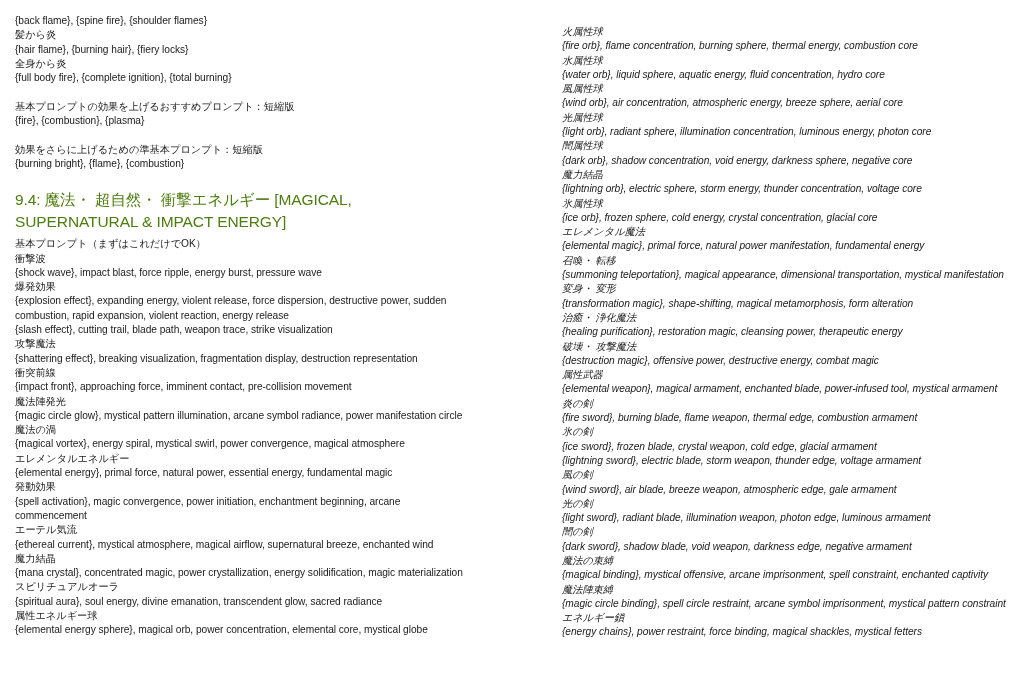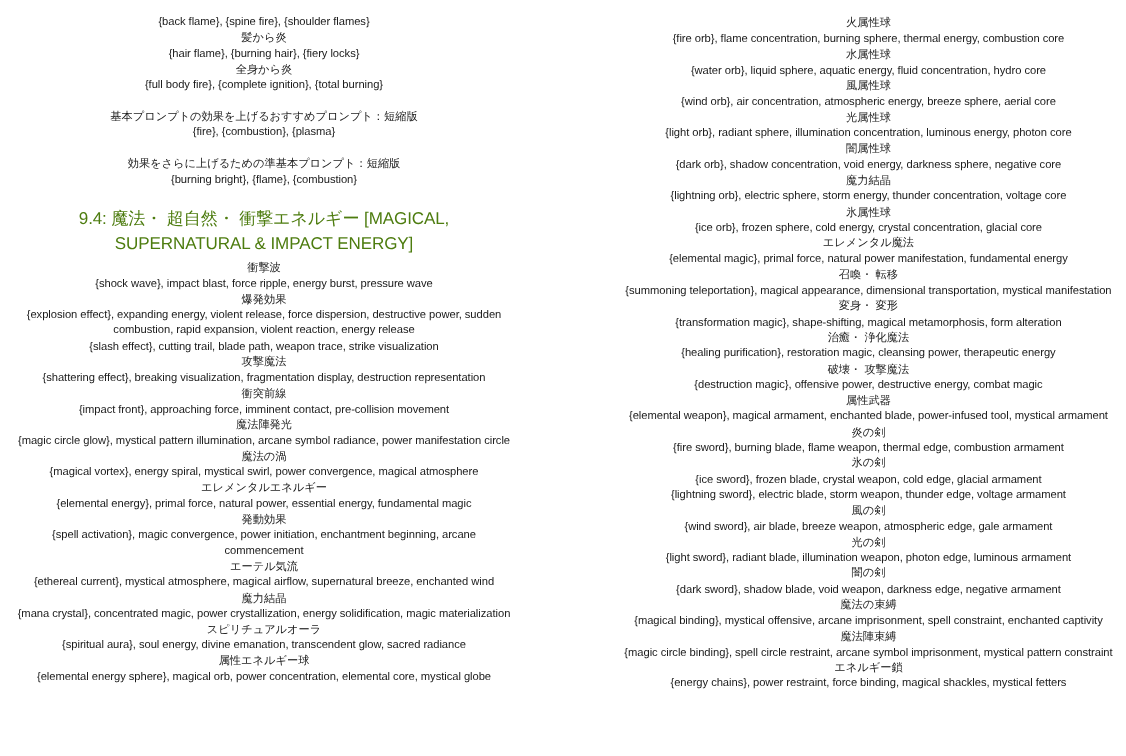--- a/index.html
+++ b/index.html
@@ -1,21 +1,21 @@
 <!DOCTYPE html>
 <html><head>
   <meta charset="utf-8">
   <style>
     html, body { margin: 0; padding: 0; background: #ffffff; }
     body {
       width: 1024px; height: 687px; overflow: hidden; position: relative;
       font-family: "Liberation Sans", "DejaVu Sans", sans-serif;
       color: #1a1a1a;
     }
-    .col { position: absolute; top: 0; text-align: center; }
+    .col { position: absolute; top: 0; }
     #left { left: 15px; width: 450px; }
     #right { left: 562px; width: 455px; }
     .line {
       font-size: 10.2px; line-height: 14.3px; white-space: normal;
       letter-spacing: -0.05px;
     }
     .jp { font-size: 10.2px; line-height: 14.3px; color: #1a1a1a; }
     .gap { height: 14.3px; }
     .h2 {
       font-size: 15.5px; line-height: 22px; color: #4d7c0f;
@@ -32,20 +32,21 @@
   <div class="jp">全身から炎</div>
   <div class="line">{full body fire}, {complete ignition}, {total burning}</div>
   <div class="gap"></div>
   <div class="jp">基本プロンプトの効果を上げるおすすめプロンプト：短縮版</div>
   <div class="line">{fire}, {combustion}, {plasma}</div>
   <div class="gap"></div>
   <div class="jp">効果をさらに上げるための準基本プロンプト：短縮版</div>
   <div class="line">{burning bright}, {flame}, {combustion}</div>
 
   <div class="h2">9.4: 魔法・ 超自然・ 衝撃エネルギー [MAGICAL, SUPERNATURAL &amp; IMPACT ENERGY]</div>
+  <div class="jp">基本プロンプト（まずはこれだけでOK）</div>
 
   <div class="jp">衝撃波</div>
   <div class="line">{shock wave}, impact blast, force ripple, energy burst, pressure wave</div>
   <div class="jp">爆発効果</div>
   <div class="line">{explosion effect}, expanding energy, violent release, force dispersion, destructive power, sudden combustion, rapid expansion, violent reaction, energy release</div>
   <div class="line">{slash effect}, cutting trail, blade path, weapon trace, strike visualization</div>
   <div class="jp">攻撃魔法</div>
   <div class="line">{shattering effect}, breaking visualization, fragmentation display, destruction representation</div>
   <div class="jp">衝突前線</div>
   <div class="line">{impact front}, approaching force, imminent contact, pre-collision movement</div>
@@ -60,21 +61,21 @@
   <div class="jp">エーテル気流</div>
   <div class="line">{ethereal current}, mystical atmosphere, magical airflow, supernatural breeze, enchanted wind</div>
   <div class="jp">魔力結晶</div>
   <div class="line">{mana crystal}, concentrated magic, power crystallization, energy solidification, magic materialization</div>
   <div class="jp">スピリチュアルオーラ</div>
   <div class="line">{spiritual aura}, soul energy, divine emanation, transcendent glow, sacred radiance</div>
   <div class="jp">属性エネルギー球</div>
   <div class="line">{elemental energy sphere}, magical orb, power concentration, elemental core, mystical globe</div>
 </div>
 
-<div id="right" class="col" style="top:15px;">
+<div id="right" class="col" style="top:25px;font-style:italic;">
   <div class="jp">火属性球</div>
   <div class="line">{fire orb}, flame concentration, burning sphere, thermal energy, combustion core</div>
   <div class="jp">水属性球</div>
   <div class="line">{water orb}, liquid sphere, aquatic energy, fluid concentration, hydro core</div>
   <div class="jp">風属性球</div>
   <div class="line">{wind orb}, air concentration, atmospheric energy, breeze sphere, aerial core</div>
   <div class="jp">光属性球</div>
   <div class="line">{light orb}, radiant sphere, illumination concentration, luminous energy, photon core</div>
   <div class="jp">闇属性球</div>
   <div class="line">{dark orb}, shadow concentration, void energy, darkness sphere, negative core</div>

